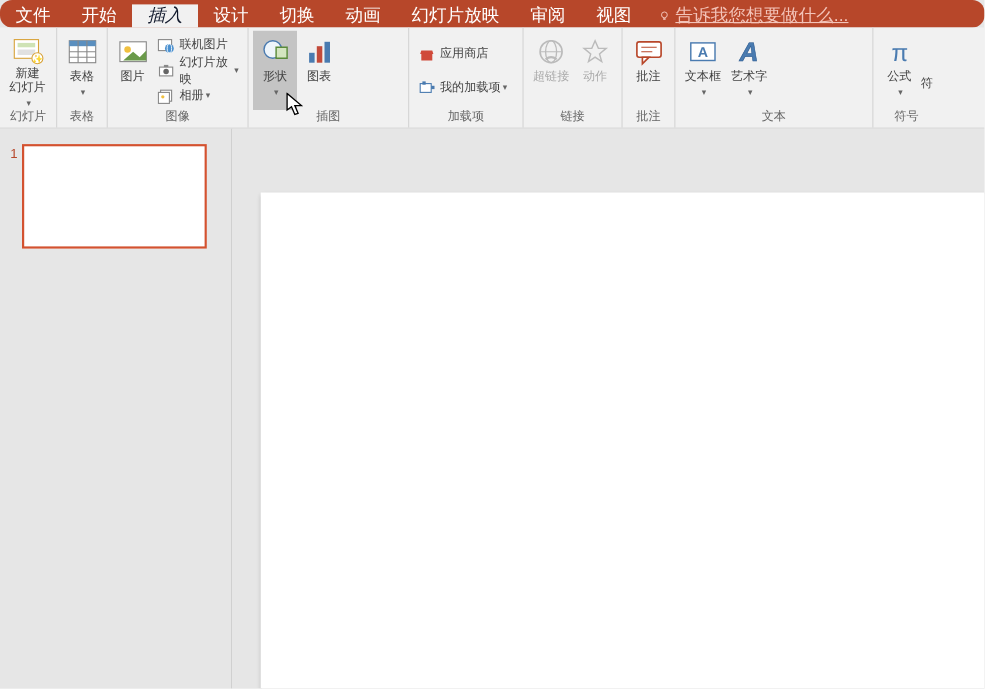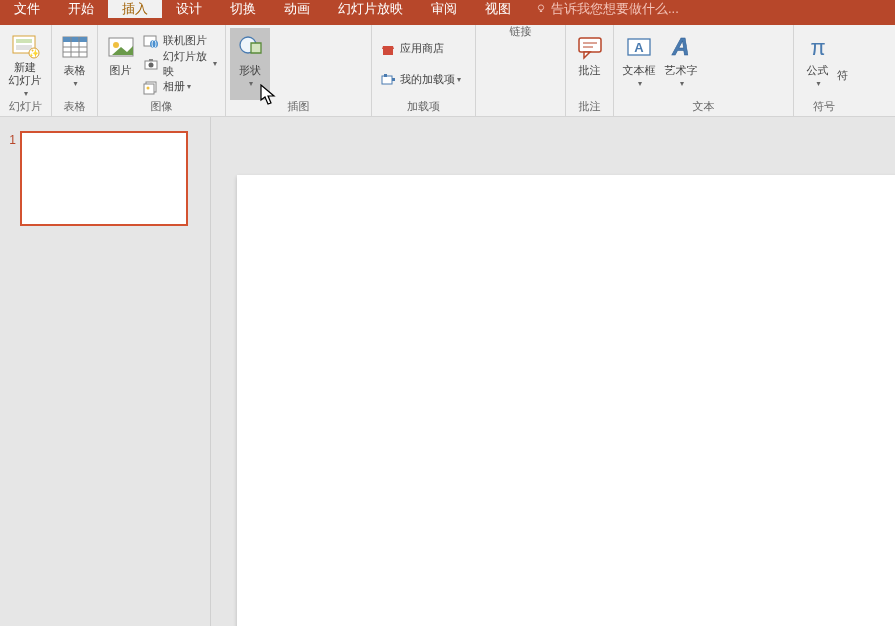--- a/index.html
+++ b/index.html
@@ -1,22 +1,22 @@
 <!DOCTYPE html>
 <html><head>
 <meta charset="utf-8">
 <style>
 * { box-sizing: border-box; margin: 0; padding: 0; font-family: "Microsoft YaHei", "Segoe UI", sans-serif; }
 body { background: #e6e6e6; width: 895px; height: 626px; overflow: hidden; position: relative; }
 
 
-.tabbar { background: #b7472a; height: 25px; display: flex; align-items: flex-start; color: #fff; font-size: 13px; }
+.tabbar { background: #b7472a; height: 25px; display: flex; align-items: flex-end; color: #fff; font-size: 16px; border-radius: 11px; }
 .tab { padding: 0 14px; display: flex; align-items: center; cursor: pointer; }
-.tab.active { background: #f1f1f1; color: #a16207; }
-.tell-me { display: flex; align-items: center; color: #f3c3b8; padding-left: 10px; gap: 4px; }
+.tab.active { background: #f1f1f1; color: #0f172a; font-style: italic; }
+.tell-me { display: flex; align-items: center; color: #f3c3b8; padding-left: 10px; gap: 4px; text-decoration: underline; }
 .tell-me svg { width: 12px; height: 12px; }
 
 
 .ribbon { background: #f1f1f1; height: 92px; border-bottom: 1px solid #d4d4d4; display: flex; }
 .group { border-right: 1px solid #d4d4d4; display: flex; flex-direction: column; height: 100%; }
 .group-body { flex: 1; display: flex; align-items: flex-start; padding: 3px 4px 0 4px; }
 .group-label { text-align: center; font-size: 11px; color: #666; height: 16px; line-height: 13px; }
 
 .big-btn { display: flex; flex-direction: column; align-items: center; justify-content: flex-start; width: 42px; padding: 2px 2px 0 2px; cursor: pointer; font-size: 11px; color: #444; text-align: center; line-height: 13px; height: 72px; }
 .big-btn .icon-box { height: 34px; display: flex; align-items: center; justify-content: center; }
@@ -160,20 +160,30 @@
       <div class="big-btn active" style="width:40px">
         <div class="icon-box">
             <svg width="30" height="28">
               <circle cx="13" cy="12" r="8" fill="#eef5fb" stroke="#4a7bb0" stroke-width="1.3"></circle>
               <path d="M16 10 L26 10 L26 20 L16 20 Z" fill="#d4e5c0" stroke="#5a8a3a" stroke-width="1.3"></path>
             </svg>
           </div>
         <span>形状</span>
         <span class="drop-arrow">▾</span>
       </div>
+      <div class="big-btn" style="width:40px">
+        <div class="icon-box">
+            <svg width="26" height="26">
+              <rect x="4" y="14" width="5" height="9" fill="#4a7bb0"></rect>
+              <rect x="11" y="8" width="5" height="15" fill="#c24a3a"></rect>
+              <rect x="18" y="4" width="5" height="19" fill="#4a7bb0"></rect>
+            </svg>
+          </div>
+        <span>图表</span>
+      </div>
     </div>
     <div class="group-label">插图</div>
   </div>
 
   <div class="group" style="width:104px">
     <div class="group-body">
       <div class="small-stack" style="padding-top:10px; gap:10px">
         <div class="small-btn">
           <span class="mini-icon">
               <svg width="16" height="16">
@@ -193,20 +203,41 @@
             </span>
           <span>我的加载项</span>
           <span class="drop-arrow">▾</span>
         </div>
       </div>
     </div>
     <div class="group-label">加载项</div>
   </div>
 
   <div class="group" style="width:90px">
+    <div class="group-body">
+      <div class="big-btn disabled">
+        <div class="icon-box">
+            <svg width="30" height="26">
+              <circle cx="15" cy="13" r="10" fill="none" stroke="#bbb" stroke-width="1.5"></circle>
+              <ellipse cx="15" cy="13" rx="5" ry="10" fill="none" stroke="#bbb" stroke-width="1.2"></ellipse>
+              <line x1="5" y1="13" x2="25" y2="13" stroke="#bbb"></line>
+              <path d="M10 20 Q15 16 20 20" fill="none" stroke="#bbb" stroke-width="2"></path>
+            </svg>
+          </div>
+        <span>超链接</span>
+      </div>
+      <div class="big-btn disabled" style="width:38px">
+        <div class="icon-box">
+            <svg width="26" height="26">
+              <polygon points="13,3 16,10 23,10 17,15 19,22 13,18 7,22 9,15 3,10 10,10" fill="none" stroke="#bbb" stroke-width="1.3"></polygon>
+            </svg>
+          </div>
+        <span>动作</span>
+      </div>
+    </div>
     <div class="group-label">链接</div>
   </div>
 
   <div class="group" style="width:48px">
     <div class="group-body">
       <div class="big-btn">
         <div class="icon-box">
             <svg width="28" height="26">
               <rect x="3" y="4" width="22" height="14" rx="2" fill="#fff" stroke="#b8472a" stroke-width="1.5"></rect>
               <polygon points="8,18 8,24 14,18" fill="#fff" stroke="#b8472a" stroke-width="1.5"></polygon>

